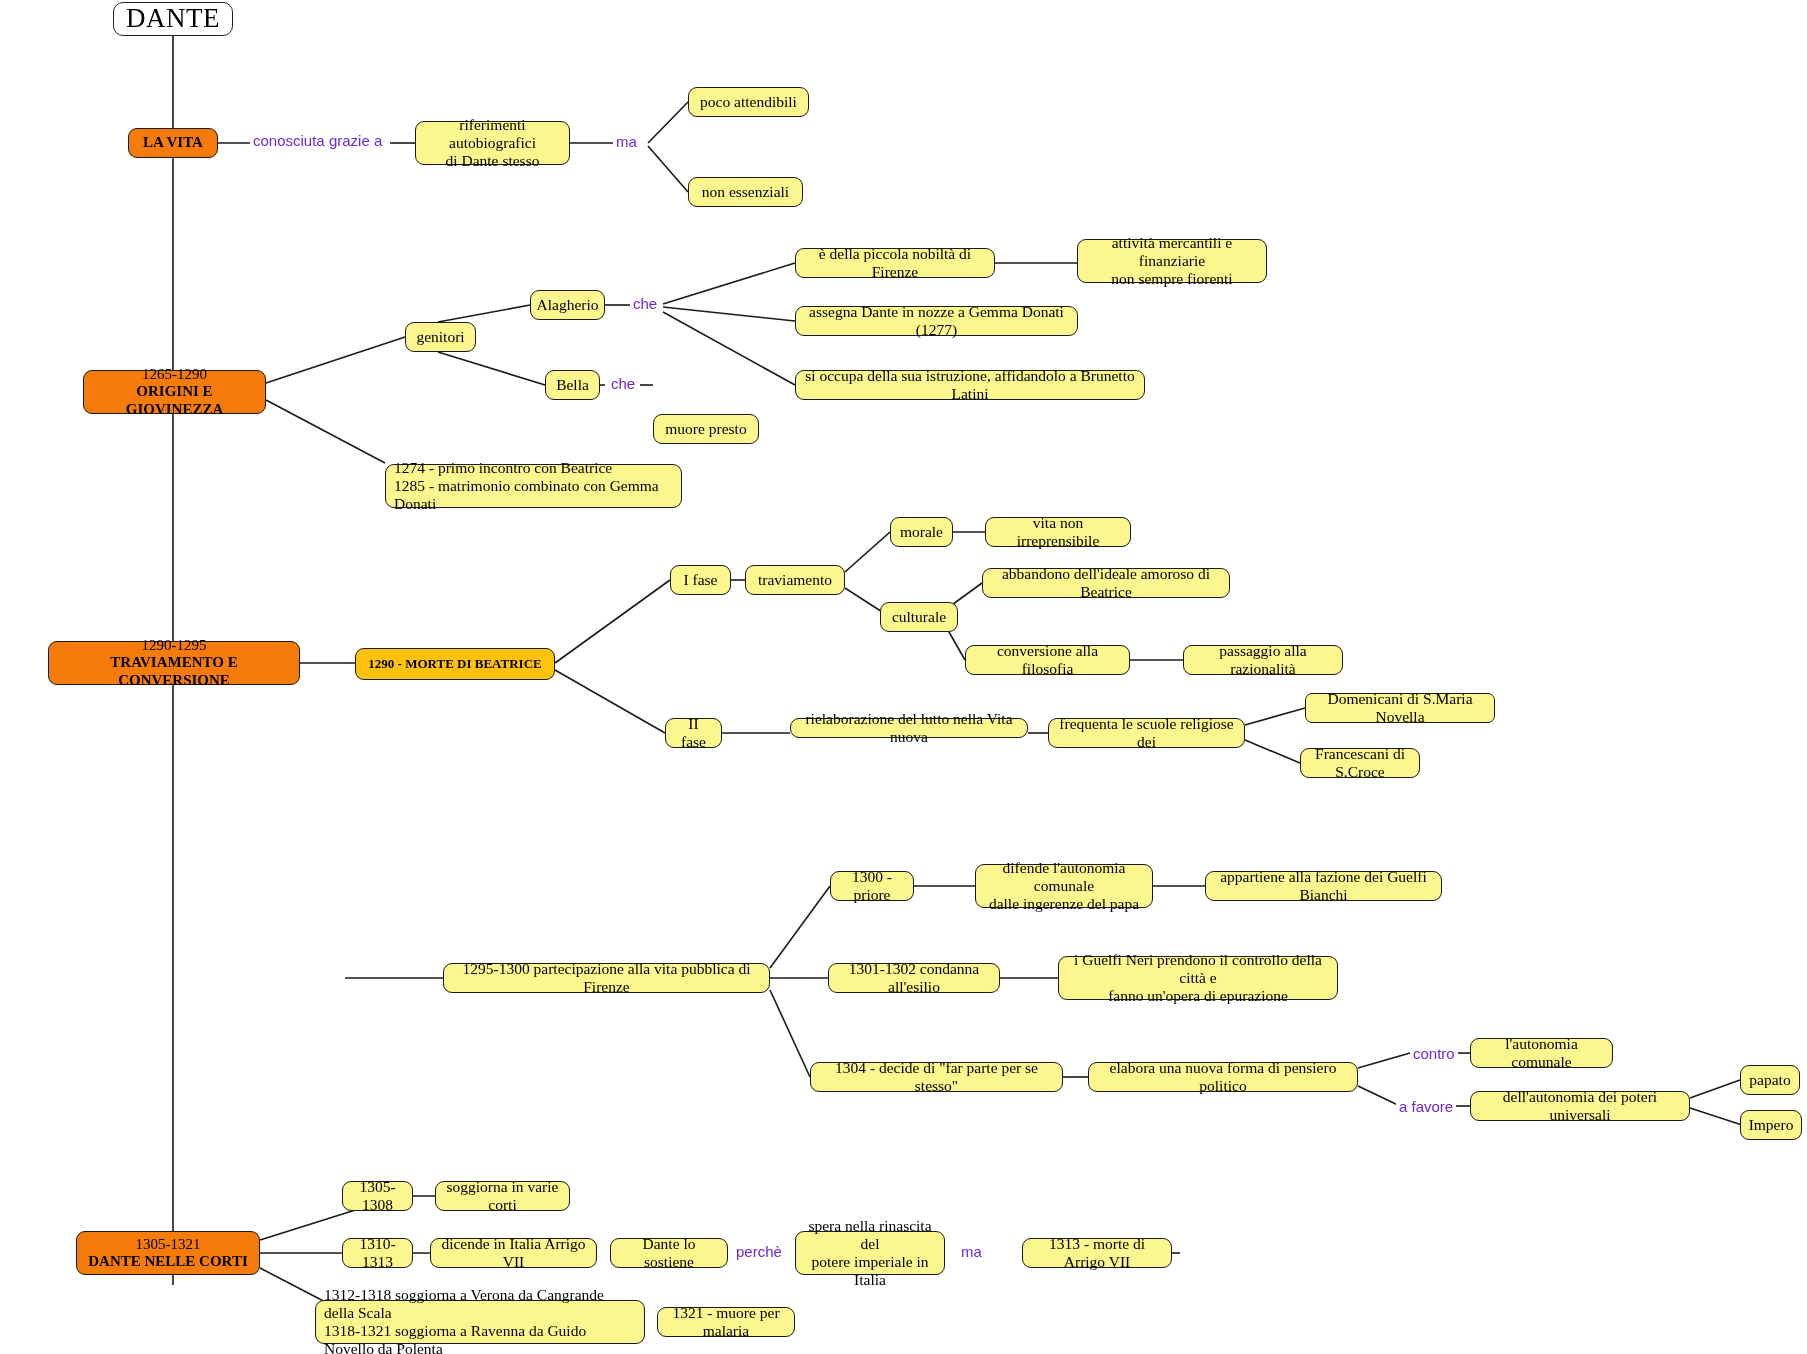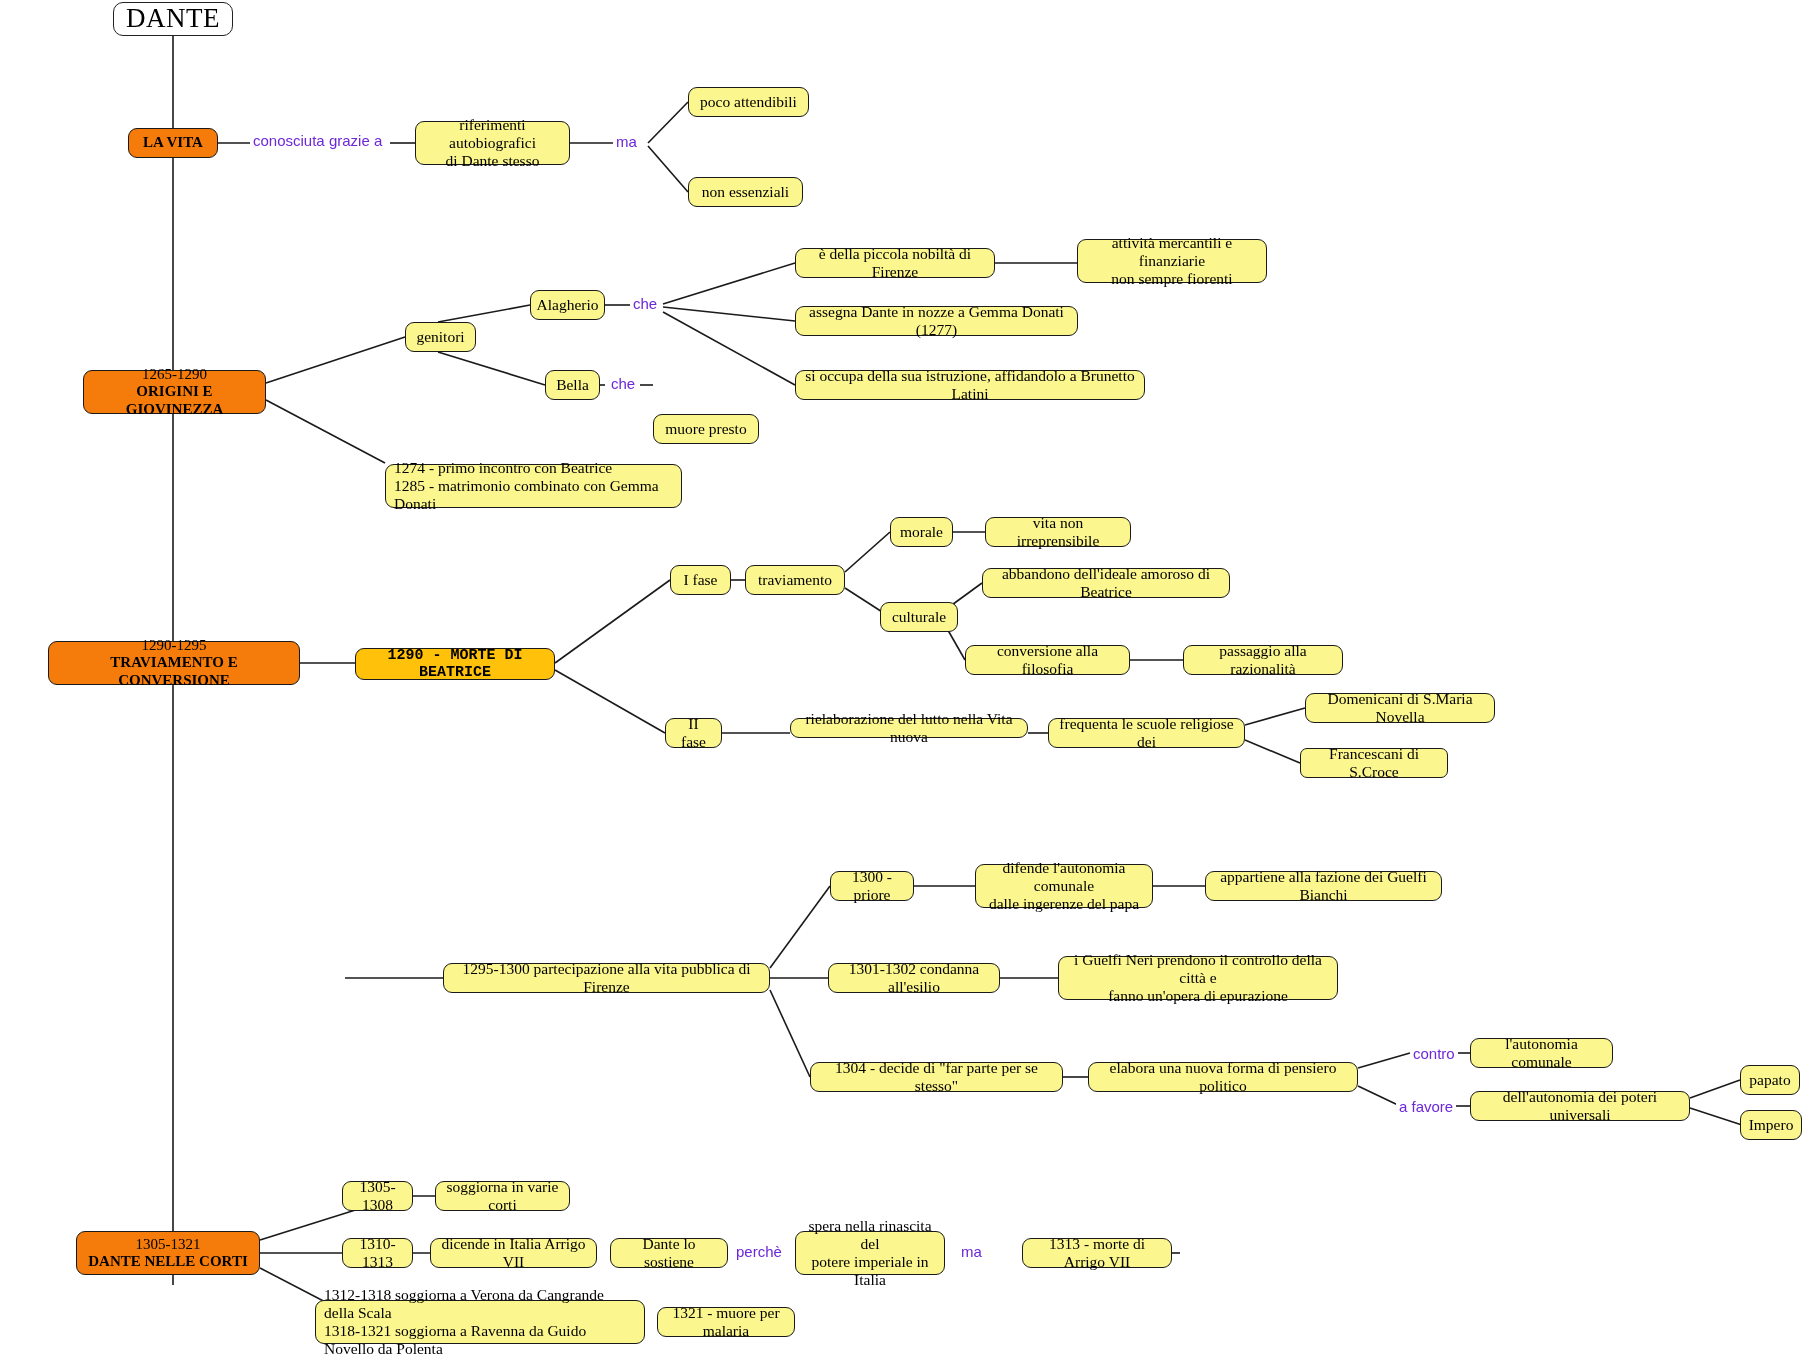--- a/index.html
+++ b/index.html
@@ -6,21 +6,21 @@
   body{font-family:"Liberation Serif", serif;}
   #stage{position:relative;width:1807px;height:1354px;background:#fff;overflow:hidden;}
   #edges{position:absolute;left:0;top:0;width:1807px;height:1354px;pointer-events:none;}
   .node{position:absolute;box-sizing:border-box;border:1.4px solid #1a1a1a;border-radius:9px;
         display:flex;align-items:center;justify-content:center;text-align:center;
         font-family:"Liberation Serif", serif;line-height:1.15;padding:3px 8px;}
   .node span{display:block;white-space:pre-line;}
   .root{background:#ffffff;border:1.6px solid #222;border-radius:10px;font-size:27px;letter-spacing:.5px;}
   .sect{background:#f57c0a;border:1.6px solid #1a1a1a;font-weight:bold;font-size:15px;}
   .sect .yr{font-weight:normal;font-size:15px;}
-  .gold{background:#ffc10a;border:1.6px solid #1a1a1a;font-weight:bold;font-size:15px;font-family:Liberation Mono, monospace;}
+  .gold{background:#ffc10a;border:1.6px solid #1a1a1a;font-weight:bold;font-size:13px;}
   .yel{background:#fbf68e;font-size:15.5px;}
   .lbl{position:absolute;font-family:"Liberation Sans", sans-serif;font-size:15px;color:#6d28d9;
        background:#fff;padding:0 3px;white-space:nowrap;}
 </style>
 </head>
 <body>
 
 <div id="stage">
 
   <svg id="edges" viewBox="0 0 1807 1354">
@@ -179,24 +179,24 @@
   </div>
   <div class="node yel" style="left:665px;top:718px;width:57px;height:30px;">
     <span>II fase</span>
   </div>
   <div class="node yel" style="left:790px;top:718px;width:238px;height:20px;">
     <span>rielaborazione del lutto nella Vita nuova</span>
   </div>
   <div class="node yel" style="left:1048px;top:718px;width:197px;height:30px;">
     <span>frequenta le scuole religiose dei</span>
   </div>
-  <div class="node yel" style="left:1305px;top:693px;width:190px;height:30px;">
+  <div class="node yel" style="left:1305px;top:693px;width:190px;height:30px;border-radius:7px;">
     <span>Domenicani di S.Maria Novella</span>
   </div>
-  <div class="node yel" style="left:1300px;top:748px;width:148px;height:30px;border-radius:7px;">
+  <div class="node yel" style="left:1300px;top:748px;width:120px;height:30px;">
     <span>Francescani di S.Croce</span>
   </div>
 
   <div class="node yel" style="left:443px;top:963px;width:327px;height:30px;">
     <span>1295-1300 partecipazione alla vita pubblica di Firenze</span>
   </div>
   <div class="node yel" style="left:830px;top:871px;width:84px;height:30px;">
     <span>1300 - priore</span>
   </div>
   <div class="node yel" style="left:975px;top:864px;width:178px;height:44px;">

